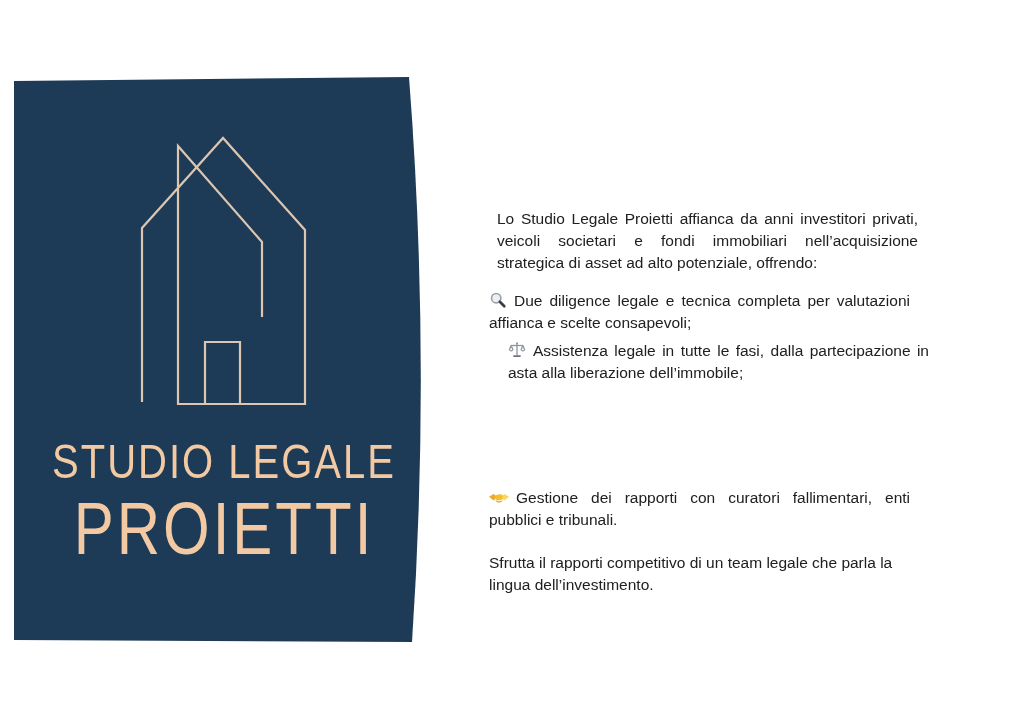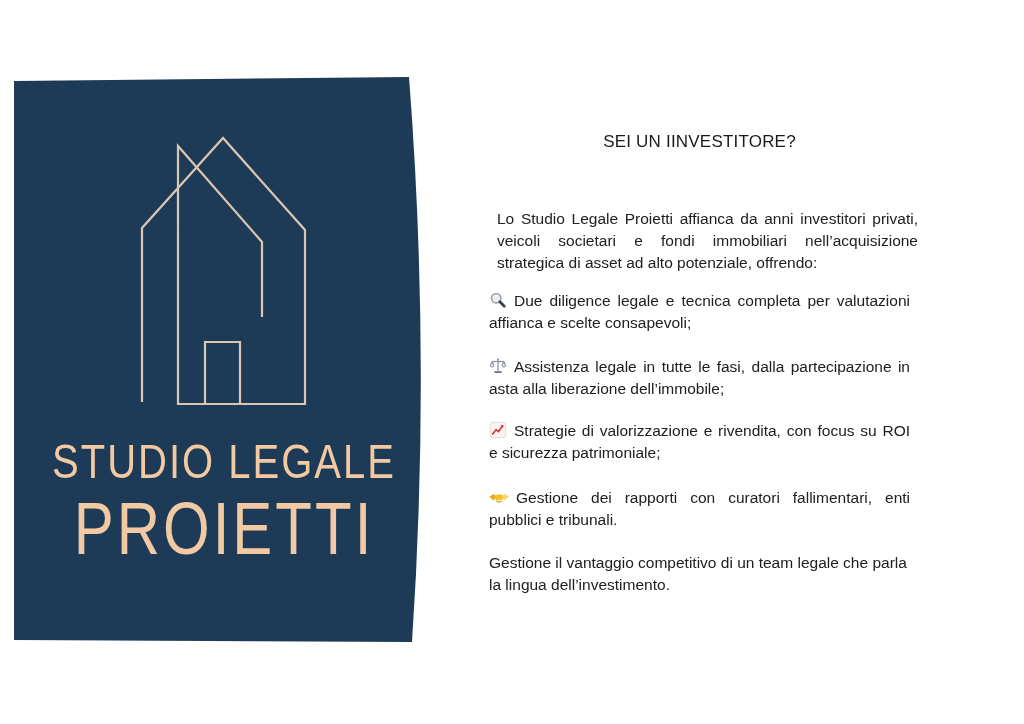--- a/index.html
+++ b/index.html
@@ -46,64 +46,56 @@
     <path d="M14,81 L409,77 Q431,360 412,642 L14,640 Z" fill="#1d3b56"></path>
     <g fill="none" stroke="#dcc6b0" stroke-width="2.2" stroke-linejoin="miter" stroke-linecap="butt">
       <path d="M142,402 L142,228 L223,138 L305,230 L305,404 L178,404 L178,146 L262,242 L262,317"></path>
       <path d="M205,404 L205,342 L240,342 L240,404"></path>
     </g>
   </svg>
 
   <div class="brand-text brand-line1">STUDIO LEGALE</div>
   <div class="brand-text brand-line2">PROIETTI</div>
 
-  <div class="doc-title">SEI UN IINVESTITORE?</div>
 
   <div class="col para" style="top:208px;">
     <span>Lo Studio Legale Proietti affianca da anni investitori privati, veicoli societari e fondi immobiliari nell’acquisizione strategica di asset ad alto potenziale, offrendo:</span>
   </div>
 
   <div class="col bullet" style="top:290px;">
     <span class="bi"><svg width="18" height="18" viewBox="0 0 20 20">
       <circle cx="8" cy="8" r="5.2" fill="#eceff1" stroke="#9aa0a6" stroke-width="1.8"></circle>
       <line x1="12" y1="12" x2="17" y2="17" stroke="#3b3f46" stroke-width="3" stroke-linecap="round"></line>
     </svg></span><span>Due diligence legale e tecnica completa per valutazioni affianca e scelte consapevoli;</span>
   </div>
 
-  <div class="col bullet" style="top:356px;">
+  <div class="col bullet" style="top:340px;margin-left:19px;">
     <span class="bi"><svg width="18" height="18" viewBox="0 0 20 20">
       <g stroke="#8a939e" stroke-width="1.4" fill="none">
         <line x1="10" y1="3" x2="10" y2="15.5"></line>
         <line x1="3.5" y1="5" x2="16.5" y2="5"></line>
         <line x1="3.5" y1="5" x2="1.4" y2="10"></line>
         <line x1="3.5" y1="5" x2="5.6" y2="10"></line>
         <line x1="16.5" y1="5" x2="14.4" y2="10"></line>
         <line x1="16.5" y1="5" x2="18.6" y2="10"></line>
       </g>
       <circle cx="10" cy="2.6" r="1.1" fill="#8a939e"></circle>
       <path d="M1.0 10 Q3.5 13.4 6.0 10 Z" fill="#9aa3ad"></path>
       <path d="M14.0 10 Q16.5 13.4 19.0 10 Z" fill="#9aa3ad"></path>
       <line x1="6" y1="16.8" x2="14" y2="16.8" stroke="#6b7280" stroke-width="2"></line>
     </svg></span><span>Assistenza legale in tutte le fasi, dalla partecipazione in asta alla liberazione dell’immobile;</span>
   </div>
 
-  <div class="col bullet" style="top:420px;">
-    <span class="bi"><svg width="18" height="18" viewBox="0 0 20 20">
-      <rect x="1.5" y="1.5" width="17" height="17" rx="2.5" fill="#fdf3f3" stroke="#d9d9d9" stroke-width="1"></rect>
-      <polyline points="4,14.5 8,9.5 10.5,12 14.6,6" fill="none" stroke="#d23939" stroke-width="1.8" stroke-linecap="round" stroke-linejoin="round"></polyline>
-      <path d="M16.2 4.2 L12.6 4.9 L15.6 7.9 Z" fill="#d23939"></path>
-    </svg></span><span>Strategie di valorizzazione e rivendita, con focus su ROI e sicurezza patrimoniale;</span>
-  </div>
 
   <div class="col bullet" style="top:487px;">
     <span class="bi"><svg width="20" height="15" viewBox="0 0 24 16">
       <polygon points="0,6 5.5,2.5 10,6 5.5,10.5" fill="#e9ae27"></polygon>
       <polygon points="24,6 18.5,2.5 14,6 18.5,10.5" fill="#fbd565"></polygon>
       <rect x="7.5" y="3.2" width="9" height="7" rx="2.6" fill="#f5c02e" transform="rotate(-10 12 6.5)"></rect>
       <path d="M7 9.5 Q12 13.5 17 9.5 L15 11.8 Q12 13.8 9 11.8 Z" fill="#d99c22"></path>
     </svg></span><span>Gestione dei rapporti con curatori fallimentari, enti pubblici e tribunali.</span>
   </div>
 
   <div class="col closing" style="top:552px;">
-    <span>Gestione il vantaggio competitivo di un team legale che parla la lingua dell’investimento.</span>
+    <span>Sfrutta il rapporti competitivo di un team legale che parla la lingua dell’investimento.</span>
   </div>
 
 </div>
 
 </body></html>

